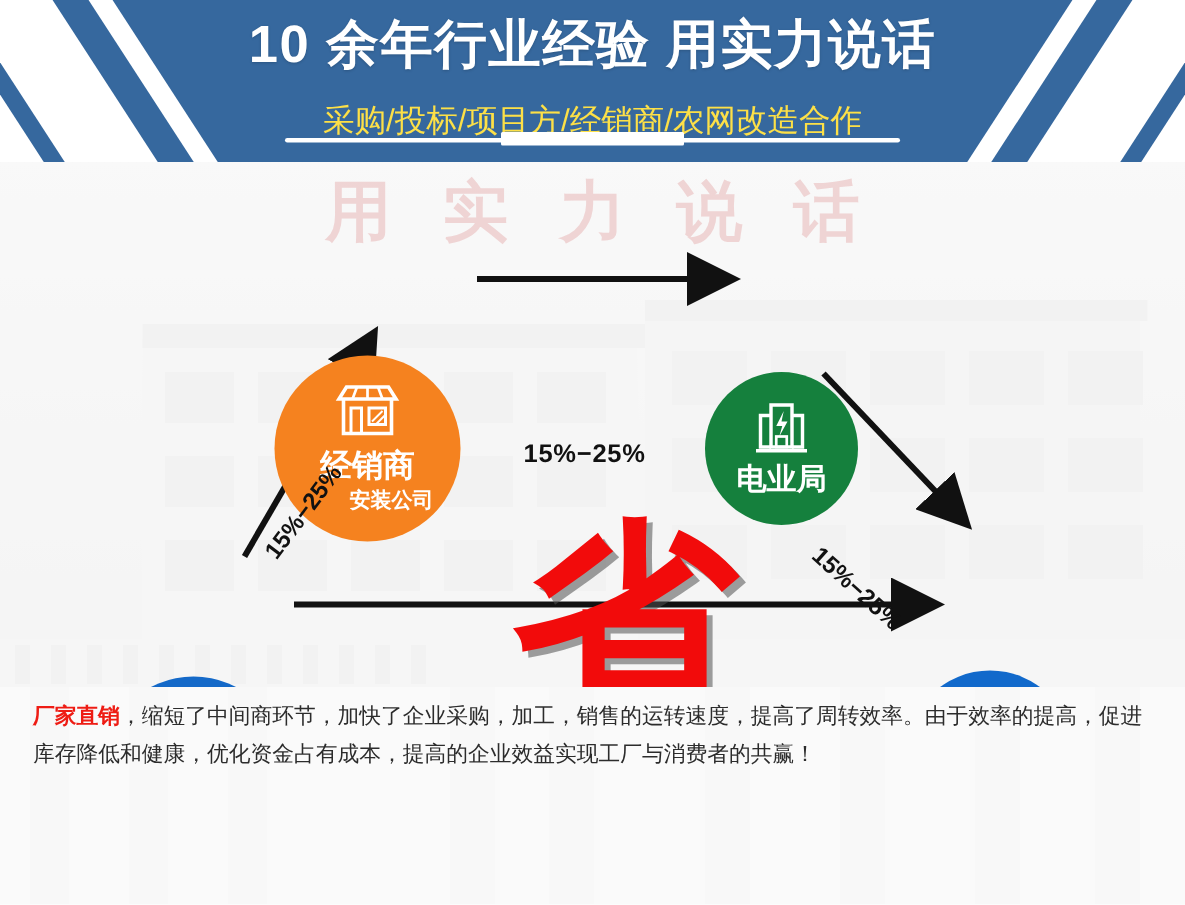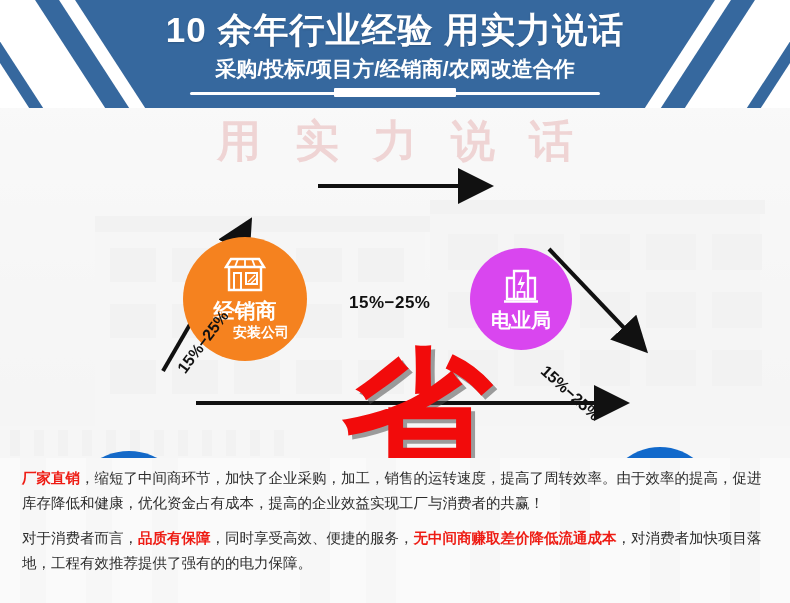--- a/index.html
+++ b/index.html
@@ -17,42 +17,42 @@
   .s-l2{left:12px;width:62px;transform:skewX(33deg);}
   .s-l3{left:98px;width:16px;transform:skewX(33deg);}
   .s-r1{right:-48px;width:46px;transform:skewX(-33deg);}
   .s-r2{right:12px;width:62px;transform:skewX(-33deg);}
   .s-r3{right:98px;width:16px;transform:skewX(-33deg);}
 
   .header-inner{position:absolute;left:0;top:0;width:790px;height:108px;
     display:flex;flex-direction:column;align-items:center;justify-content:flex-start;}
   .title-main{margin-top:9px;color:#ffffff;font-size:35px;font-weight:bold;
     letter-spacing:1px;line-height:41px;white-space:nowrap;text-shadow:0 1px 2px rgba(0,0,0,.18);}
-  .title-sub{margin-top:6px;color:#ffffff;font-size:21px;font-weight:bold;
+  .title-sub{margin-top:18px;color:#fde047;font-size:21px;font-weight:normal;
     letter-spacing:0px;line-height:26px;white-space:nowrap;}
   .title-rule{position:absolute;left:190px;top:92px;width:410px;height:3px;background:#ffffff;border-radius:2px;}
   .title-rule-mid{position:absolute;left:334px;top:88px;width:122px;height:9px;background:#ffffff;border-radius:1px;}
 
   
   .diagram{position:absolute;left:0;top:108px;width:790px;height:350px;overflow:hidden;background:#fafafa;}
   .bg-photo{position:absolute;left:0;top:0;width:790px;height:350px;opacity:.30;}
   .watermark{position:absolute;top:4px;left:0;width:790px;text-align:center;
     color:#e8b8b8;font-size:44px;font-weight:bold;letter-spacing:34px;
     opacity:.55;white-space:nowrap;text-indent:34px;}
 
   .node{position:absolute;border-radius:50%;display:flex;flex-direction:column;
     align-items:center;justify-content:center;color:#ffffff;text-align:center;}
   .node .ic{display:block;}
   .node .lbl{font-weight:bold;line-height:1.05;}
   .node .sub{font-weight:bold;margin-left:32px;}
 
   .n-dealer{left:183px;top:129px;width:124px;height:124px;background:#f5821f;}
   .n-dealer .lbl{font-size:21px;margin-top:2px;}
   .n-dealer .sub{font-size:14px;margin-top:2px;}
-  .n-power{left:470px;top:140px;width:102px;height:102px;background:#d946ef;}
+  .n-power{left:470px;top:140px;width:102px;height:102px;background:#15803d;}
   .n-power .lbl{font-size:20px;margin-top:2px;}
   .n-brand{left:68px;top:343px;width:122px;height:122px;background:#1469c8;}
   .n-consumer{left:604px;top:339px;width:112px;height:112px;background:#1169cb;}
 
   .sheng{position:absolute;left:332px;top:236px;width:170px;text-align:center;
     color:#f20b0b;font-size:150px;font-weight:bold;line-height:150px;
     text-shadow:4px 4px 0 rgba(80,80,80,.55);font-family:"DejaVu Sans",sans-serif;}
 
   .edge-lbl{position:absolute;color:#111;font-weight:bold;white-space:nowrap;}
   .lbl-top{left:349px;top:185px;font-size:17px;letter-spacing:.5px;}
@@ -229,16 +229,15 @@
         <rect x="366" y="0" width="30" height="145"></rect>
           <rect x="470" y="0" width="30" height="145"></rect>
         <rect x="560" y="0" width="30" height="145"></rect>
           <rect x="650" y="0" width="30" height="145"></rect>
         <rect x="730" y="0" width="30" height="145"></rect>
       </g>
     </svg>
 
     <div class="para p1"><span class="red">厂家直销</span><span>，缩短了中间商环节，加快了企业采购，加工，销售的运转速度，提高了周转效率。由于效率的提高，促进库存降低和健康，优化资金占有成本，提高的企业效益实现工厂与消费者的共赢！</span></div>
 
-    <div class="para p2"><span>对于消费者而言，</span><span class="red">品质有保障</span><span>，同时享受高效、便捷的服务，</span><span class="red">无中间商赚取差价降低流通成本</span><span>，对消费者加快项目落地，工程有效推荐提供了强有的的电力保障。</span></div>
   </div>
 
 </div>
 
 </body></html>

